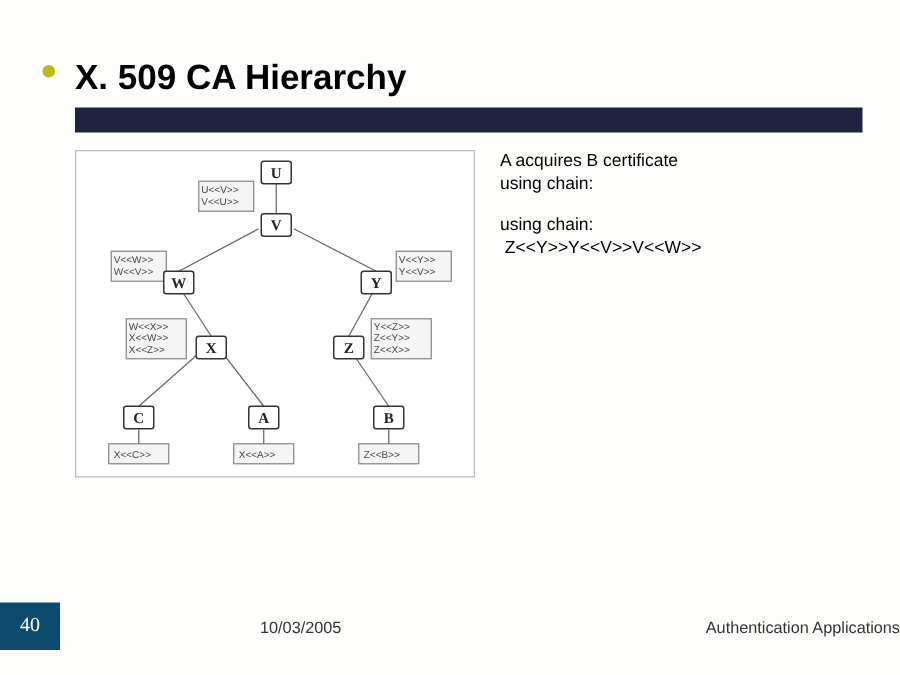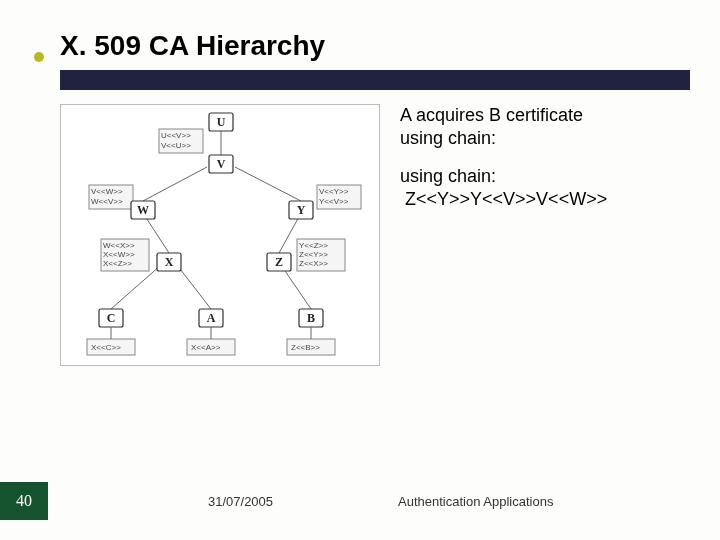--- a/index.html
+++ b/index.html
@@ -1,33 +1,33 @@
 <!DOCTYPE html>
 <html><head>
 <meta charset="utf-8">
 <style>
 html,body{margin:0;padding:0;font-family:Arial,Helvetica,sans-serif;background:#fdfdfb;color:#000}
 .slide{position:relative;width:720px;height:540px;box-sizing:border-box;padding:26px 30px 30px 60px}
-.title{font-size:28px;font-weight:bold;margin:4px 0 8px}
+.title{font-size:28px;font-weight:bold;margin:20px 0 8px}
 .title-underline{height:20px;background:#1f233f;margin:0 0 14px 0}
 .body-area{display:flex;gap:20px;margin-top:6px}
 .left-col{flex:0 0 320px}
-.right-col{flex:1 1 auto;font-size:18px;line-height:1.25}
+.right-col{flex:1 1 auto;font-size:14px;line-height:1.25}
 .para{margin-bottom:16px}
 .diagram{border:1px solid #bbb;position:relative;width:318px;height:260px;background:#fff}
 .diagram svg{position:absolute;inset:0;width:100%;height:100%}
 .node-label{font-family:'Times New Roman',serif;font-size:12px;font-weight:bold;fill:#222}
 .cert-txt{font-family:Arial;font-size:8px;fill:#444}
 .cert-border{fill:#f5f5f5;stroke:#888;stroke-width:1}
 .node-border{fill:#fff;stroke:#333;stroke-width:1.2}
 .tree-line{stroke:#666;stroke-width:1;fill:none}
 .footer{position:absolute;bottom:20px;left:0;right:0;display:flex;align-items:center;font-size:13px;color:#333}
-.footer .num-box{width:48px;height:38px;background:#14532d;color:#fff;display:flex;align-items:center;justify-content:center;font-size:16px;font-family:'Times New Roman',serif;margin-right:160px}
+.footer .num-box{width:48px;height:38px;background:#0c4a6e;color:#fff;display:flex;align-items:center;justify-content:center;font-size:16px;font-family:'Times New Roman',serif;margin-right:160px}
 .footer .date{flex:0 0 190px}
-.footer .ftext{flex:1;text-align:left}
+.footer .ftext{flex:1;text-align:right}
 .bullet{position:absolute;left:34px;top:52px;width:10px;height:10px;border-radius:50%;background:#b7bb1c}
 </style>
 </head>
 <body>
 
 <div class="slide">
   <div class="bullet"></div>
   <div class="title">X. 509 CA Hierarchy</div>
   <div class="title-underline"></div>
 
@@ -116,16 +116,16 @@
       </div>
       <div class="para">
         <div>using chain:</div>
         <div>&nbsp;Z&lt;&lt;Y&gt;&gt;Y&lt;&lt;V&gt;&gt;V&lt;&lt;W&gt;&gt;</div>
       </div>
     </div>
   </div>
 
   <div class="footer">
     <div class="num-box">40</div>
-    <div class="date">31/07/2005</div>
+    <div class="date">10/03/2005</div>
     <div class="ftext">Authentication Applications</div>
   </div>
 </div>
 
 </body></html>

